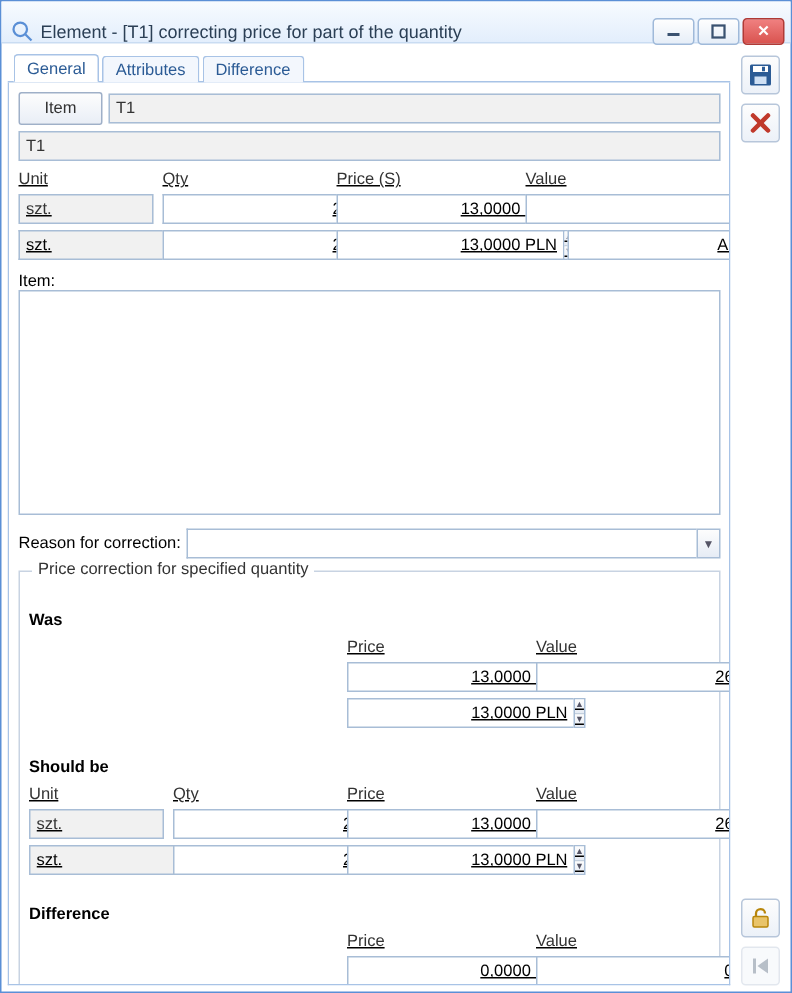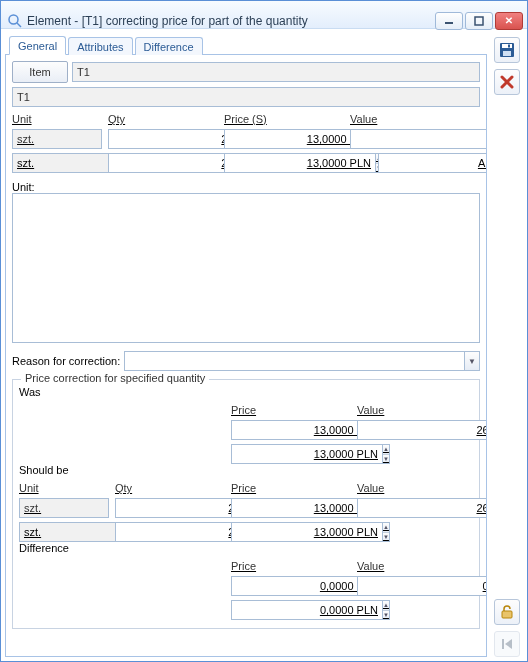--- a/index.html
+++ b/index.html
@@ -210,21 +210,21 @@
     padding:6px 22px 8px 6px;
     position:relative;
   }
   .fieldset .legend {
     position:absolute;
     top:-8px; left:8px;
     background:#fff;
     padding:0 4px;
     color:#333;
   }
-  .sect-lbl { font-weight:normal; margin:0 0 2px 0; }
+  .sect-lbl { font-weight:bold; margin:20px 0 2px 0; }
   .vat-row .lbl { width:24px; }
 </style>
 </head>
 <body>
 
 <div class="window">
   <div class="titlebar">
     <span class="title-icon">
       <svg viewBox="0 0 16 16">
           <circle cx="6.5" cy="6.5" r="4.5" fill="none" stroke="currentColor" stroke-width="1.5"></circle>
@@ -310,21 +310,21 @@
             </div>
           <div class="row vat-row" style="gap:4px;">
             <span class="lbl">Vat:</span>
             <div class="spin" style="flex:1">
                 <input value="A 23,00%" style="">
               </div>
           </div>
         </div>
 
         <div style="margin-top:8px;">
-          <div>Unit:</div>
+          <div>Item:</div>
           <textarea class="textarea" style="height: 150px;"></textarea>
         </div>
 
         <div class="row" style="margin-top:6px; gap:4px;">
           <span>Reason for correction:</span>
           <div class="combo-wrap" style="flex:1">
               <input style="background: rgb(255, 255, 255);" value="">
               <div class="arrow">▼</div>
             </div>
         </div>

